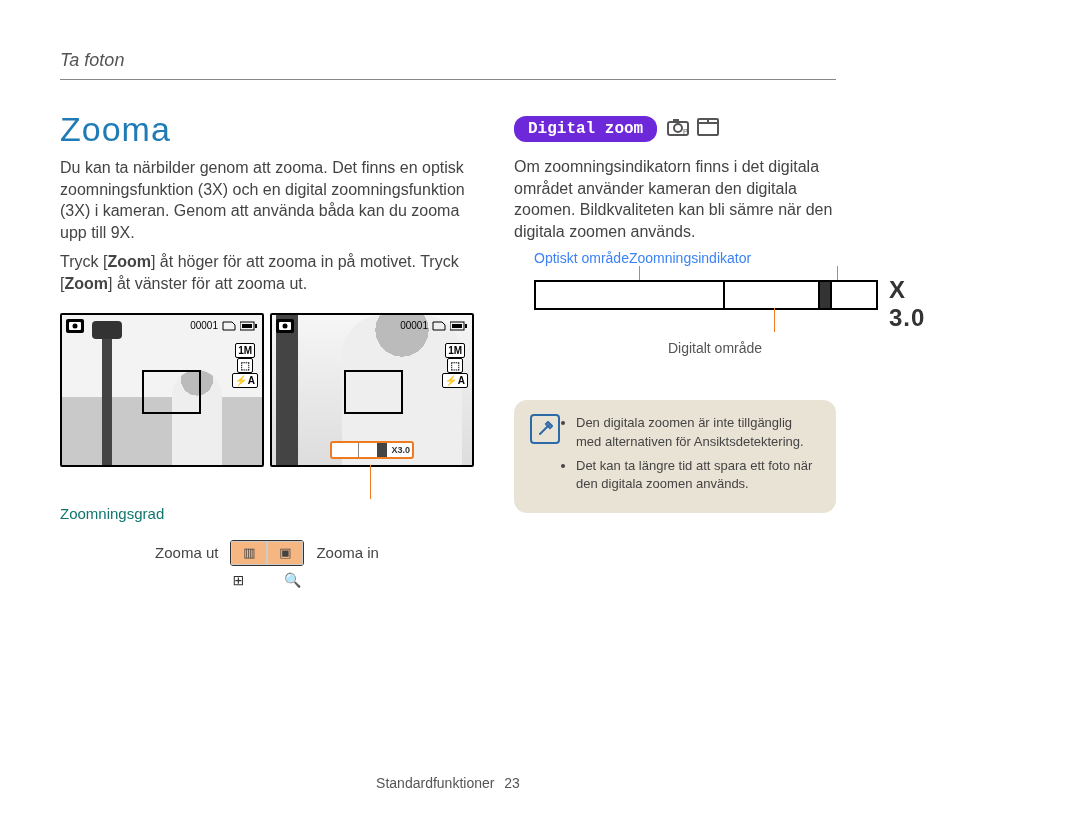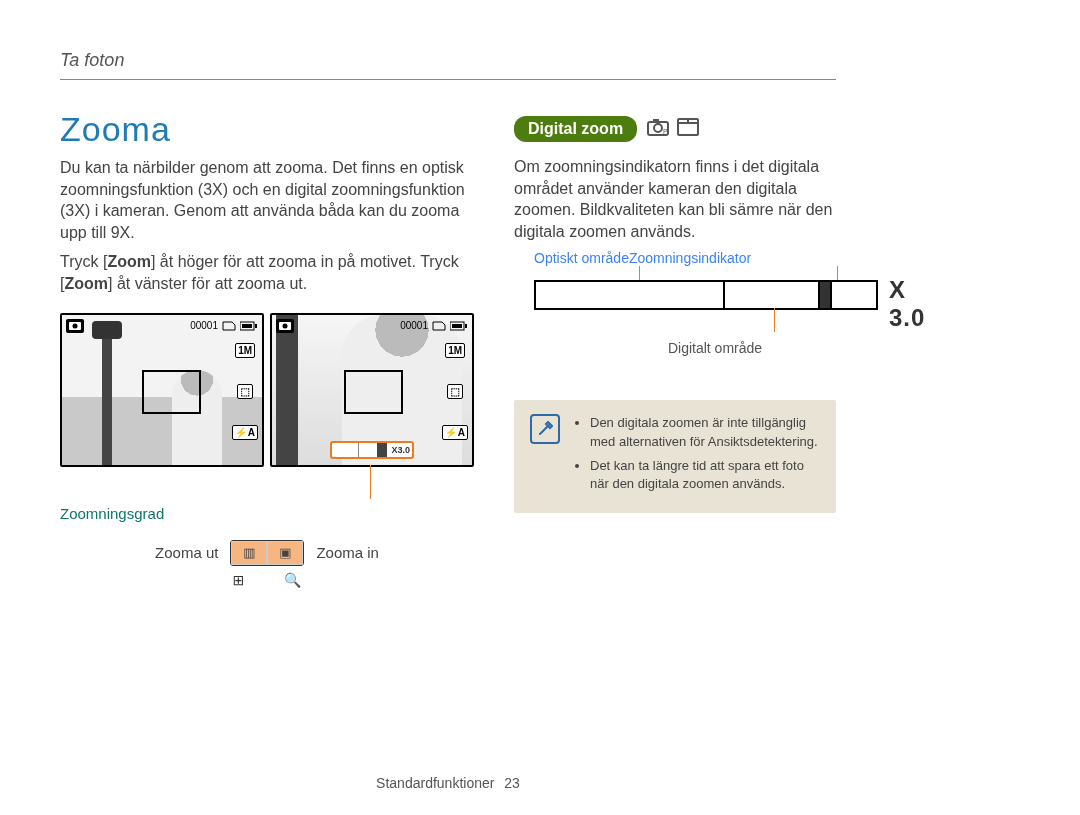--- a/index.html
+++ b/index.html
@@ -30,21 +30,21 @@
     position:relative; overflow:hidden; border-radius:2px;
   }
   .lcd-top {
     position:absolute; top:4px; left:4px; right:4px;
     display:flex; justify-content:space-between; font-size:10px; color:#000;
   }
   .lcd-top .lcd-right { display:flex; gap:4px; align-items:center;}
   .lcd-right svg, .lcd-top svg { display:block; }
   .lcd-side {
     position:absolute; top:28px; right:4px; display:flex; flex-direction:column;
-    gap:26px; font-size:10px; font-weight:bold; color:#000; align-items:center;
+    gap:0; font-size:10px; font-weight:bold; color:#000; align-items:center;
   }
   .lcd-side span { background:#fff; border:1px solid #000; padding:1px 2px; border-radius:2px;}
   .focus-box { position:absolute; border:2px solid #000; background:transparent; }
   .scene {
     position:absolute; inset:0;
     background:linear-gradient(#f3f3f3 0%,#f3f3f3 55%,#c9c9c9 55%,#c9c9c9 100%);
   }
   .zoom-bar {
     position:absolute; left:50%; transform:translateX(-50%); bottom:6px;
     width:80px; height:14px; border:2px solid #f07a1f; border-radius:3px; background:#fff;
@@ -65,22 +65,22 @@
     display:flex; border:1px solid #333; border-radius:3px; overflow:hidden;
   }
   .rocker > div {
     width:36px; height:24px; background:linear-gradient(#fff,#eee);
     display:flex; align-items:center; justify-content:center; font-size:13px;
     box-shadow: inset 0 0 0 1px #ccc;
   }
   .rocker > div.hot { background:#f5b682; }
   .zoom-ctrl-icons { display:flex; gap:40px; justify-content:center; margin-top:6px; font-size:14px;}
   .pill {
-    display:inline-block; background:#4d7c0f; color:#fff; border-radius:12px;
-    padding:4px 14px; font-size:16px; font-weight:bold;
+    display:inline-block; background:#6d28d9; color:#fff; border-radius:12px;
+    padding:4px 14px; font-size:16px; font-weight:bold;font-family:Liberation Mono, monospace;
   }
   .mode-icons { display:inline-flex; gap:6px; margin-left:10px; vertical-align:middle;}
   .mode-icons span { display:inline-block; }
   .right-title-row { display:flex; align-items:center; margin-bottom:14px; margin-top:6px;}
   
   .zdiag { margin-top:8px; position:relative; height:130px; padding:0 20px;}
   .zdiag-labels-top { display:flex; justify-content:flex-start; font-size:14px; color:#3b82f6; margin-bottom:4px;}
   .zdiag-bar {
     height:26px; border:2px solid #000; display:flex; margin-right:10px; position:relative;
   }
@@ -90,21 +90,21 @@
     position:absolute; top:-2px; bottom:-2px; width:14px; background:#333; border:2px solid #000;
     box-sizing:border-box;
   }
   .zdiag-mag {
     position:absolute; font-weight:900; font-size:24px; letter-spacing:1px;
   }
   .zdiag-bottom { text-align:center; font-size:14px; color:#555; margin-top:30px; margin-left:80px;}
   .zdiag-lead { position:absolute; width:1px; background:#f07a1f; }
   
   .note {
-    background:#e9e3d6; border-radius:2px; padding:14px 16px; display:flex; gap:14px;
+    background:#e9e3d6; border-radius:13px; padding:14px 16px; display:flex; 
     margin-top:20px;
   }
   .note-icon {
     width:26px; height:26px; border:2px solid #2d6aa8; border-radius:4px; flex:0 0 auto;
     display:flex; align-items:center; justify-content:center;
   }
   .note ul { margin:0; padding-left:16px; font-size:13px; color:#444; line-height:1.4;}
   .note li { margin-bottom:6px; }
   .footer {
     position:absolute; bottom:24px; left:0; right:0; text-align:center;

